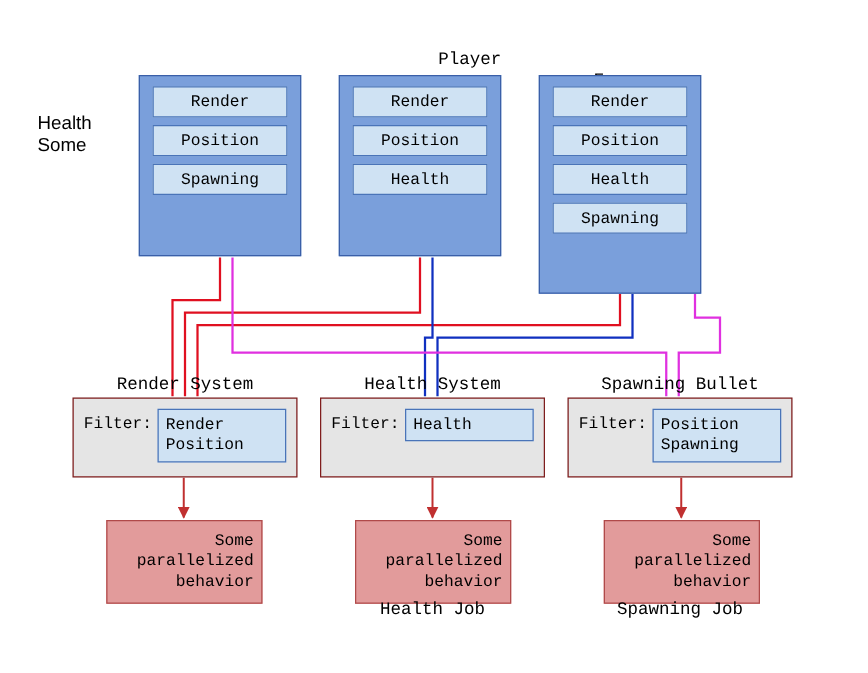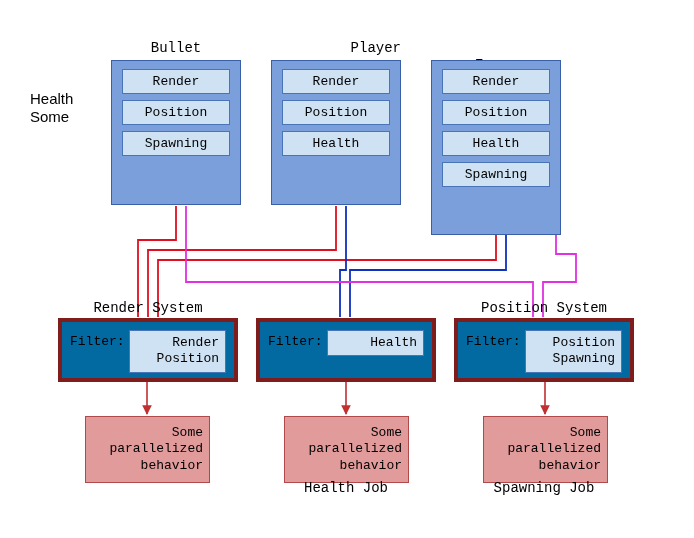--- a/index.html
+++ b/index.html
@@ -42,25 +42,24 @@
     border: 1px solid #4a74b8;
     text-align: center;
     padding: 4px 0;
     margin-bottom: 6px;
     font-size: 13px;
   }
   .comp:last-child { margin-bottom: 0; }
   
   .system {
     position: absolute;
-    background: #0369a1;
-    border: 4px solid #7f1d1d;
+    background: #e5e5e5;
+    border: 1px solid #7f1d1d;
     box-sizing: border-box;
     padding: 8px;
-    text-align: right;
   }
   .filter-row {
     display: flex;
     align-items: flex-start;
     gap: 4px;
   }
   .filter-label {
     font-size: 13px;
     padding-top: 4px;
   }
@@ -124,21 +123,20 @@
       <line x1="346" y1="382" x2="346" y2="414"></line>
       <line x1="545" y1="382" x2="545" y2="414"></line>
     </g>
   </svg>
 
   <div class="side-label" style="left:30px; top:90px;">
     <div>Health</div>
     <div>Some</div>
   </div>
 
-  <div class="title mono" style="left:111px; top:40px; width:130px;">Bullet</div>
   <div class="title mono" style="left:271px; top:40px; width:130px;text-align:right;">Player</div>
   <div class="title mono" style="left:431px; top:57px; width:130px;">Enemy</div>
 
   <div class="entity" style="left:111px; top:60px; width:130px; height:145px;">
     <div class="comp">Render</div>
     <div class="comp">Position</div>
     <div class="comp">Spawning</div>
   </div>
   <div class="entity" style="left:271px; top:60px; width:130px; height:145px;">
     <div class="comp">Render</div>
@@ -146,21 +144,22 @@
     <div class="comp">Health</div>
   </div>
   <div class="entity" style="left:431px; top:60px; width:130px; height:175px;">
     <div class="comp">Render</div>
     <div class="comp">Position</div>
     <div class="comp">Health</div>
     <div class="comp">Spawning</div>
   </div>
 
   <div class="title mono" style="left:58px;  top:300px; width:180px;">Render System</div>
-  <div class="title mono" style="left:454px; top:300px; width:180px;">Position System</div>
+  <div class="title mono" style="left:256px; top:300px; width:180px;">Health System</div>
+  <div class="title mono" style="left:454px; top:300px; width:180px;">Spawning Bullet</div>
 
   <div class="system" style="left:58px; top:318px; width:180px; height:64px;">
     <div class="filter-row">
       <div class="filter-label">Filter:</div>
       <div class="filter-box">
         <div>Render</div>
         <div>Position</div>
       </div>
     </div>
   </div>

